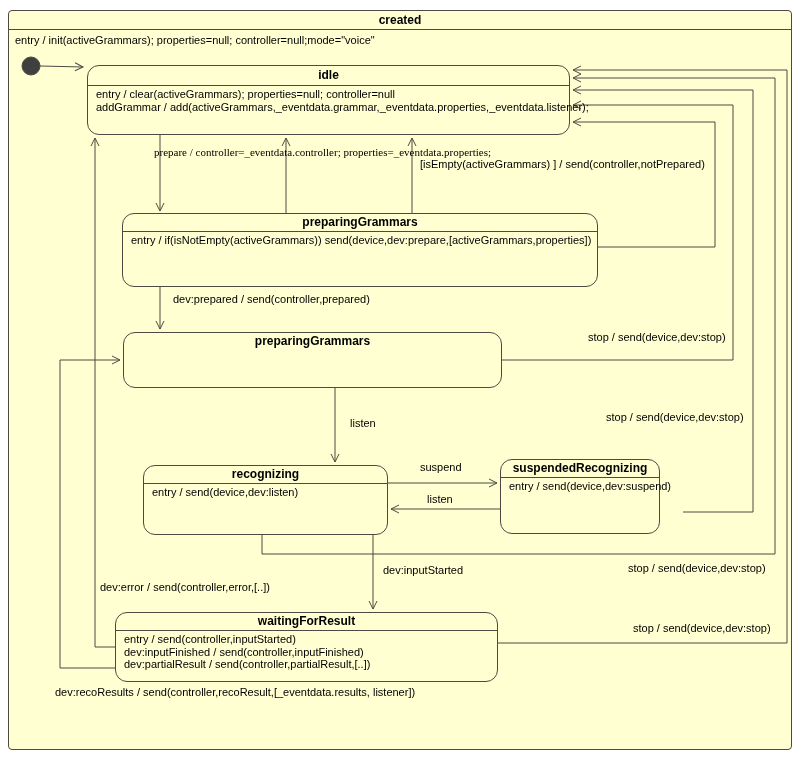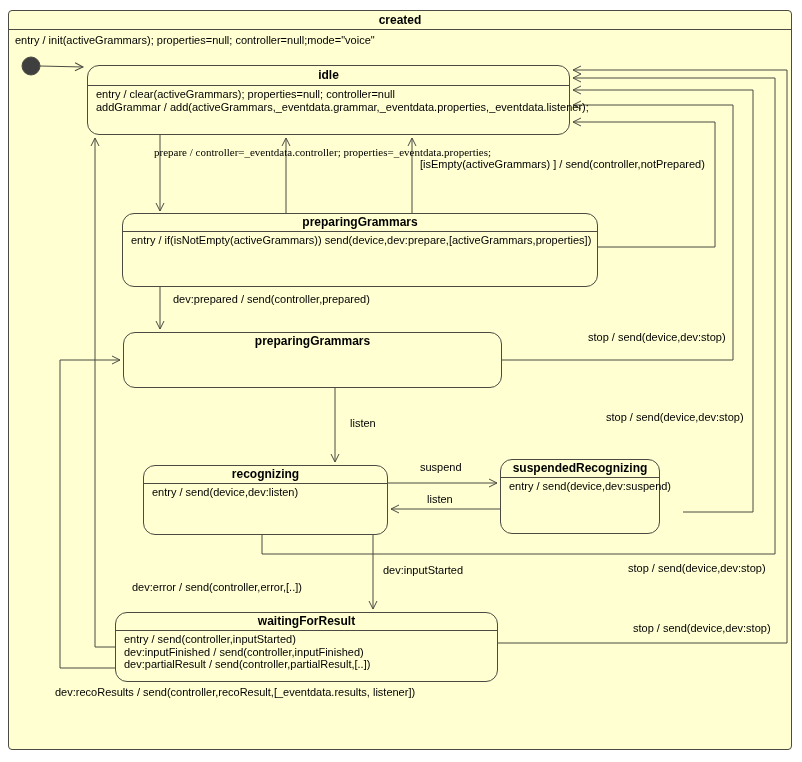--- a/index.html
+++ b/index.html
@@ -128,17 +128,17 @@
   <div class="tlabel" style="left:154px;top:146px;font-family:Liberation Serif, serif;">prepare / controller=_eventdata.controller; properties=_eventdata.properties;</div>
   <div class="tlabel" style="left:420px;top:158px;">[isEmpty(activeGrammars) ] / send(controller,notPrepared)</div>
   <div class="tlabel" style="left:173px;top:293px;">dev:prepared / send(controller,prepared)</div>
   <div class="tlabel" style="left:350px;top:417px;">listen</div>
   <div class="tlabel" style="left:588px;top:331px;">stop / send(device,dev:stop)</div>
   <div class="tlabel" style="left:606px;top:411px;">stop / send(device,dev:stop)</div>
   <div class="tlabel" style="left:420px;top:461px;">suspend</div>
   <div class="tlabel" style="left:427px;top:493px;">listen</div>
   <div class="tlabel" style="left:628px;top:562px;">stop / send(device,dev:stop)</div>
   <div class="tlabel" style="left:383px;top:564px;">dev:inputStarted</div>
-  <div class="tlabel" style="left:100px;top:581px;margin-left:32px;">dev:error / send(controller,error,[..])</div>
+  <div class="tlabel" style="left:100px;top:581px;">dev:error / send(controller,error,[..])</div>
   <div class="tlabel" style="left:633px;top:622px;">stop / send(device,dev:stop)</div>
   <div class="tlabel" style="left:55px;top:686px;">dev:recoResults / send(controller,recoResult,[_eventdata.results, listener])</div>
 
 </div>
 
 </body></html>

